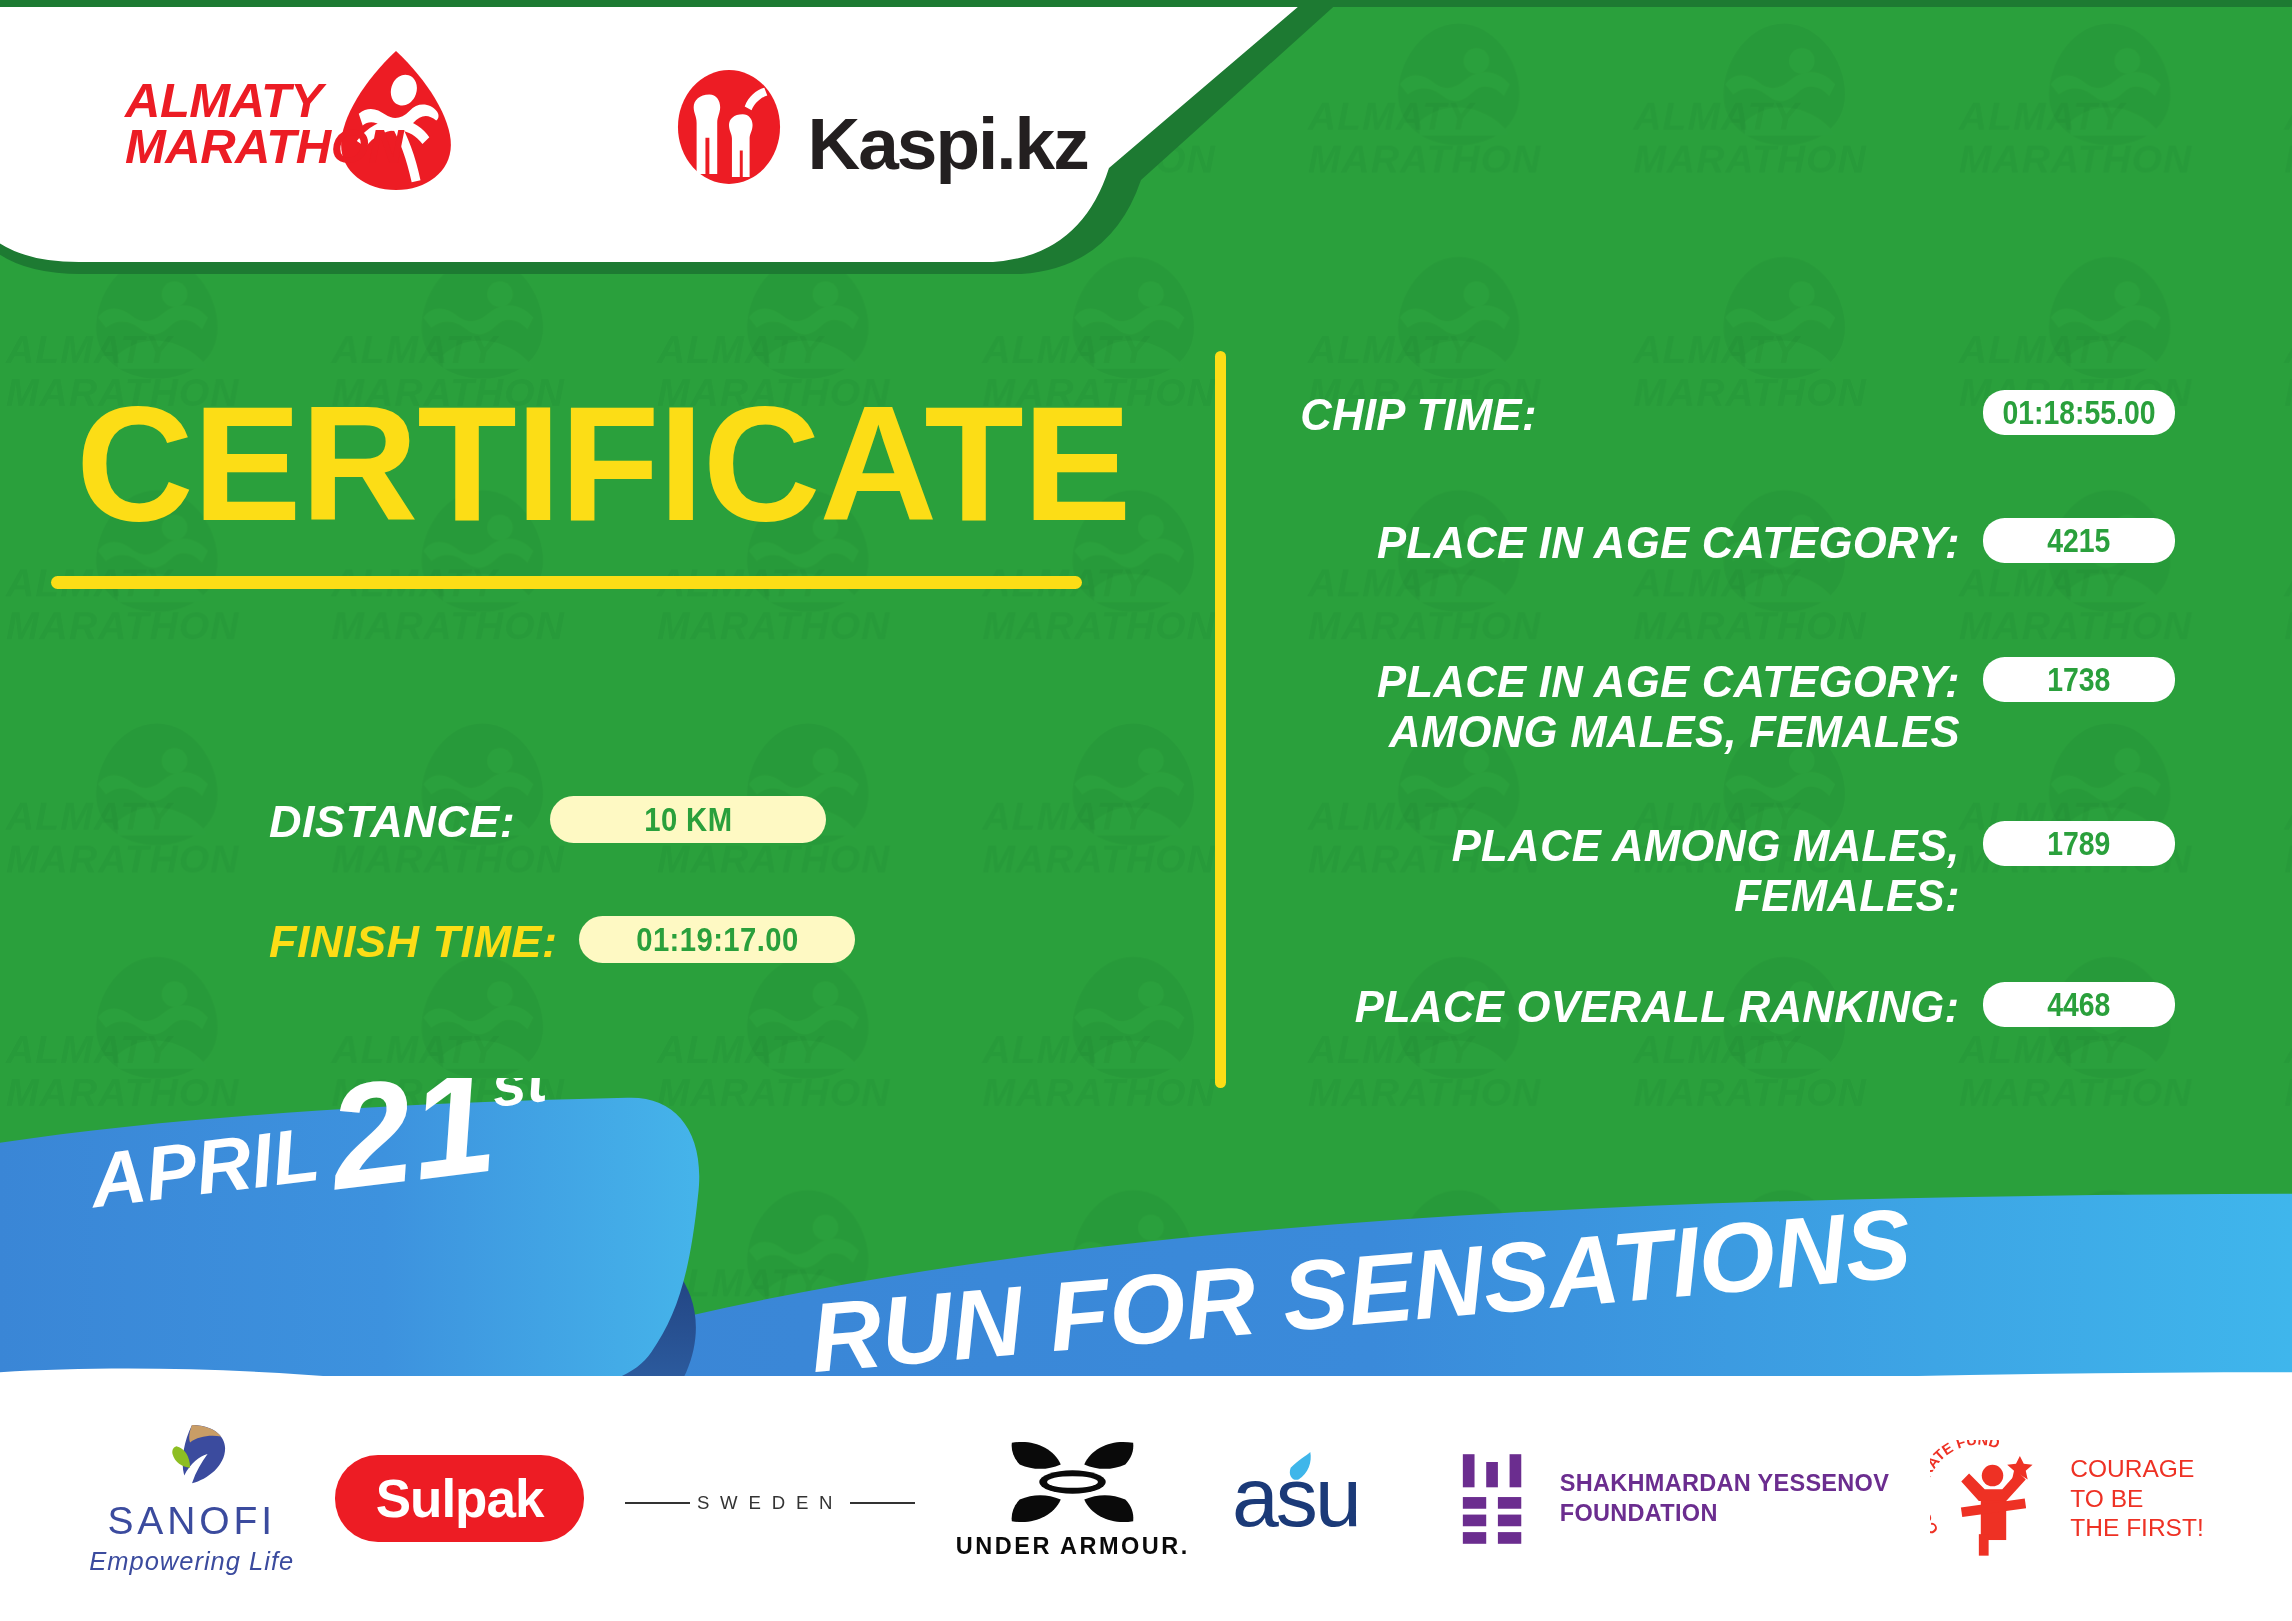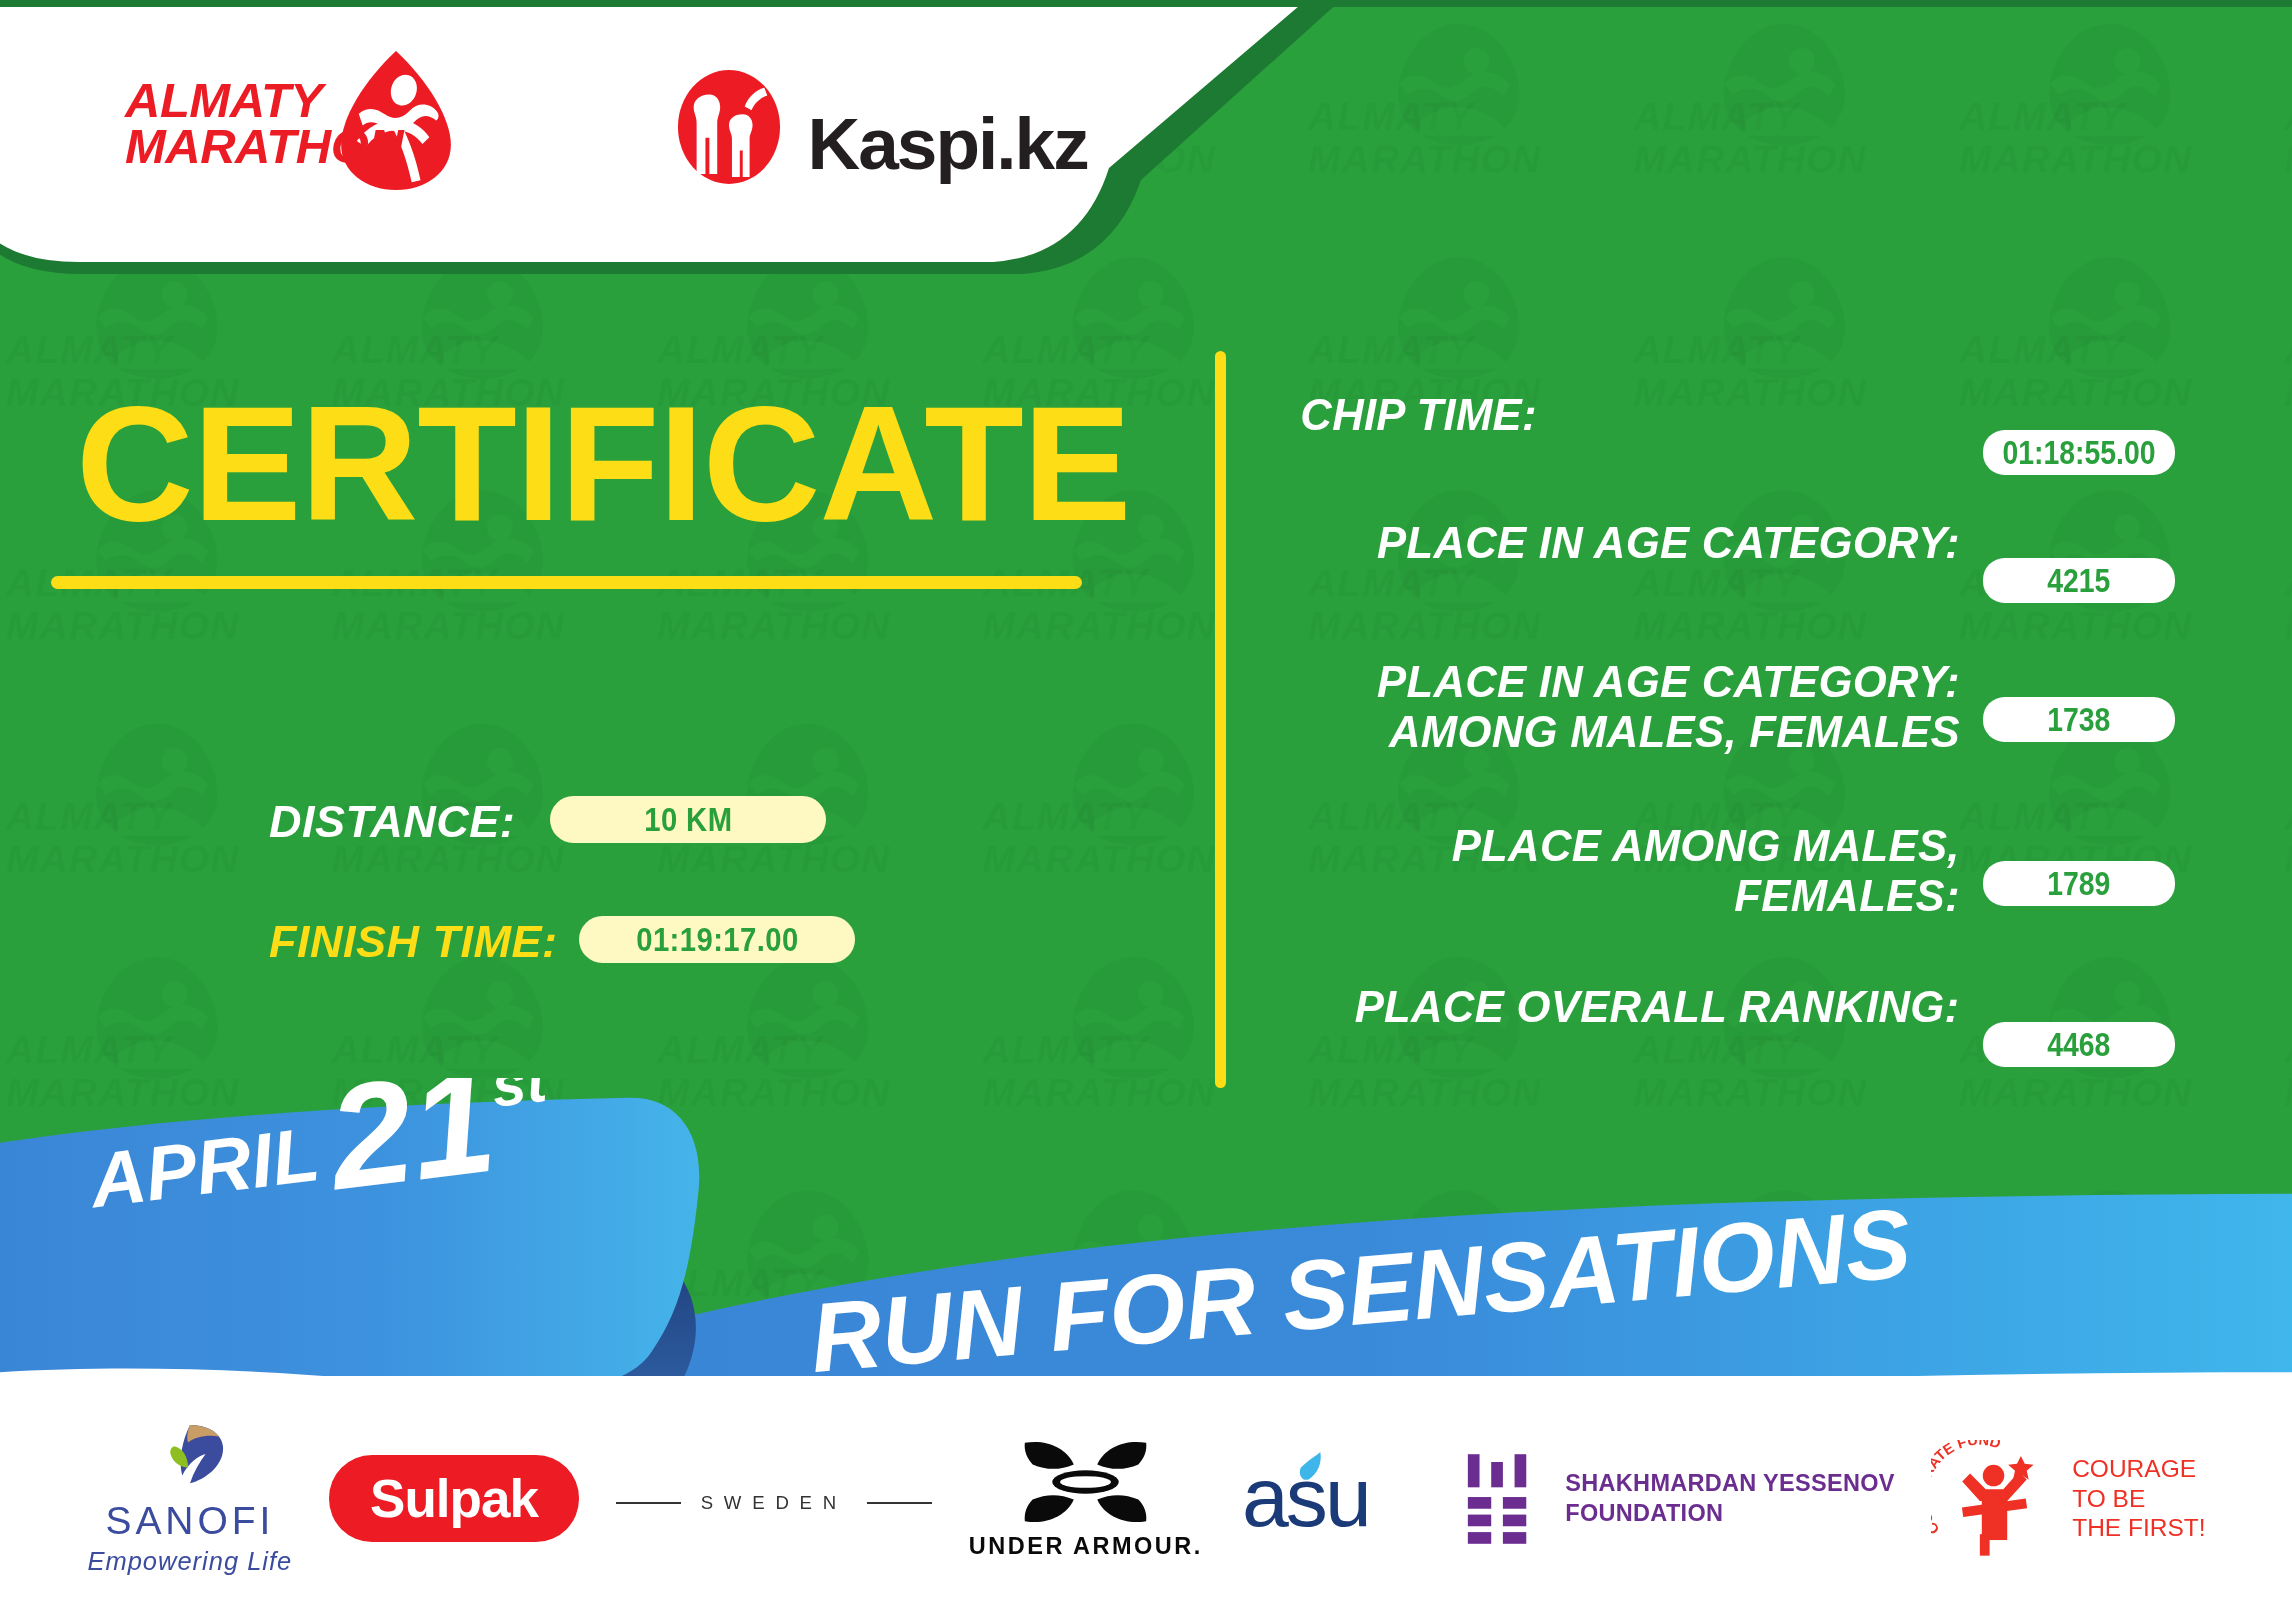--- a/index.html
+++ b/index.html
@@ -115,21 +115,21 @@
     justify-content:flex-end;
   }
   .rrow-label {
     color:#ffffff; font-size:45px; font-weight:bold; font-style:italic;
     line-height:1.12; text-align:right; letter-spacing:0.3px;
     transform:scaleX(0.97); transform-origin:right top;
   }
   .rrow-pill {
     margin-left:23.5px; flex:0 0 auto;
     background:#ffffff; border-radius:21.6px; height:45px; width:192px;
-    display:flex; align-items:center; justify-content:center;margin-top:40px;
+    display:flex; align-items:center; justify-content:center;
   }
   .rrow-val { color:#2aa03c; font-size:33px; font-weight:bold; transform:scaleX(0.86); }
   .rrow-label.left-al { text-align:left; }
 
   #rrow-0 { top:390px; left:29px; justify-content:space-between; width:882px; }
   #rrow-1 { top:518px; left:29px; width:882px; }
   #rrow-2 { top:657px; left:29px; width:882px; }
   #rrow-3 { top:821px; left:29px; width:882px; }
   #rrow-4 { top:982px; left:29px; width:882px; }
 
@@ -148,21 +148,21 @@
   .sulpak {
     background:#ed1c24; border-radius:43px; padding:12.7px 41px;
     color:#ffffff; font-size:53px; font-weight:bold; letter-spacing:-1px;
   }
   .sanofi { text-align:center; }
   .sanofi-name { color:#3b4b9e; font-size:39px; letter-spacing:3.9px; font-weight:normal; }
   .sanofi-tag { color:#3b4b9e; font-size:25.5px; font-style:italic; margin-top:3.9px; letter-spacing:1px; }
   .oriflame { text-align:center; }
   .ori-name { color:#1a1a1a; font-size:46px; letter-spacing:8.8px; font-weight:300; }
   .ori-sub { color:#333; font-size:18.6px; letter-spacing:10.8px; margin-top:8.8px;
-    display:flex; align-items:center; justify-content:center; gap:20px; }
+    display:flex; align-items:center; justify-content:center; gap:7px; }
   .ori-line { display:inline-block; width:65px; height:1.5px; background:#333; }
   .ua { text-align:left; }
   .ua-name { color:#0a0a0a; font-size:23.5px; font-weight:bold; letter-spacing:2.5px; margin-top:5.9px; }
   .asu-wrap { display:flex; align-items:center; }
   .shak { display:flex; align-items:center; gap:29px; }
   .shak-txt { color:#6b2d8f; font-size:23.5px; font-weight:bold; line-height:1.25; letter-spacing:0.3px; }
   .courage { display:flex; align-items:center; gap:13.7px; }
   .courage-txt { color:#ee3124; font-size:24.5px; line-height:1.22; }
 </style>
 </head>

